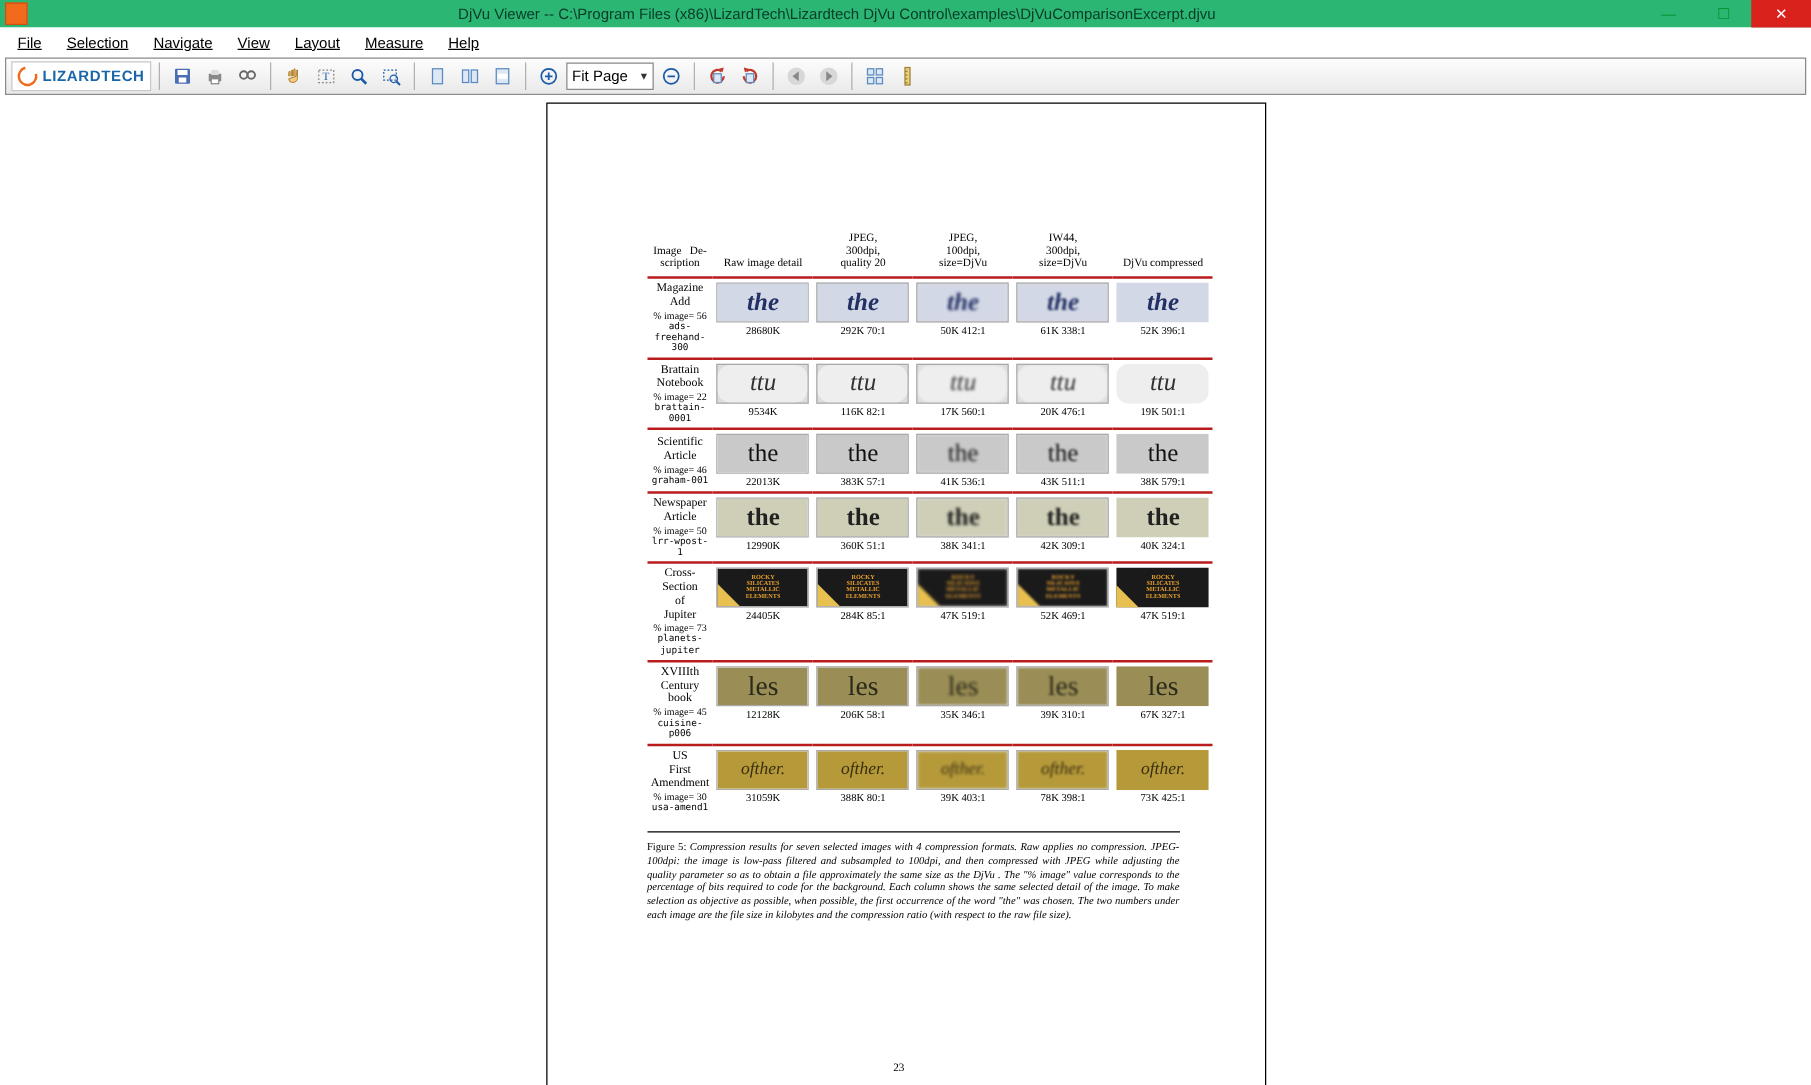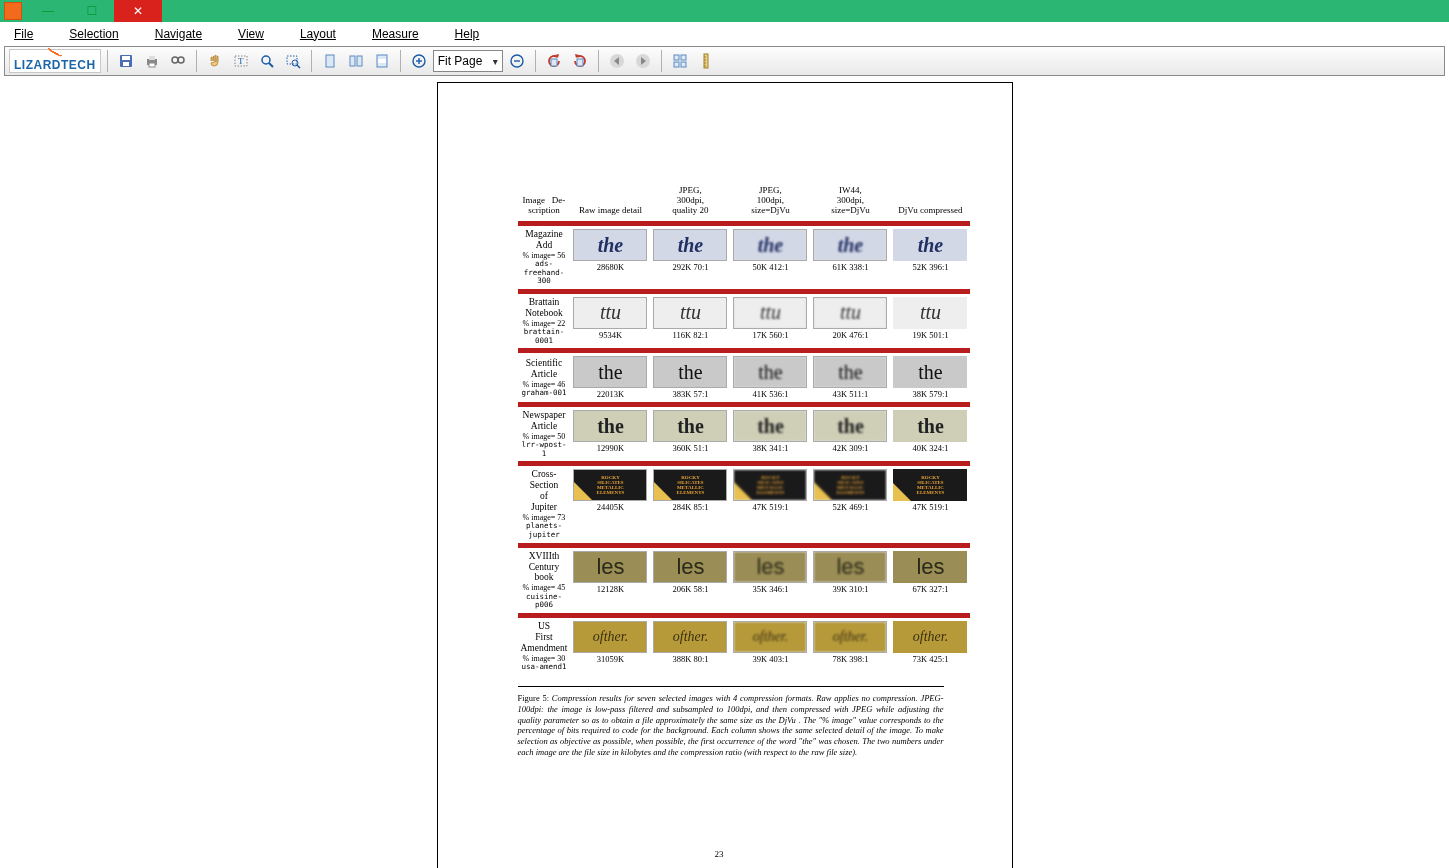--- a/index.html
+++ b/index.html
@@ -3,69 +3,70 @@
 <meta charset="utf-8">
 <style>
 * { box-sizing: border-box; margin: 0; padding: 0; }
 body { font-family: "Segoe UI", Tahoma, sans-serif; font-size: 12px; background: #fff; overflow: hidden; width: 1449px; height: 868px; }
 .titlebar { background: #2bb673; height: 22px; display: flex; align-items: center; color: #fff; }
 .titlebar .appicon { width: 18px; height: 18px; margin: 0 4px; background: #f26b1d; border: 1px solid #d05010; display:inline-block; }
 .titlebar .title { flex: 1; text-align: center; font-size: 12px; color: #0a3a28; }
 .winbtns { display: flex; height: 22px; }
 .winbtn { width: 44px; display:flex; align-items:center; justify-content:center; color:#093; }
 .winbtn.close { background:#d9221c; color:#fff; width:48px; }
-.menubar { height: 22px; display:flex; align-items:center; padding: 0 6px; gap: 20px; border-top:1px solid #fff; }
+.menubar { height: 22px; display:flex; align-items:center; padding: 0 6px; gap: 4px; border-top:1px solid #fff; }
 .menuitem { padding: 2px 8px; cursor:default; }
 .menuitem span.accel { text-decoration: underline; }
 .toolbar-wrap { padding: 2px 4px 4px 4px; }
 .toolbar { border: 1px solid #8a8a8a; background: linear-gradient(#fdfdfd,#e9e9e9); height: 30px; display:flex; align-items:center; padding: 0 4px; gap: 2px; }
 .tb-sep { width: 1px; height: 22px; background: #b0b0b0; margin: 0 4px; }
 .tb-btn { width: 24px; height: 24px; display:flex; align-items:center; justify-content:center; border:1px solid transparent; border-radius:2px; }
-.brand { display:flex; align-items:center; gap:4px; padding:0 4px; border:1px solid #c8c8c8; background:#fff; height:24px;flex-direction:column; }
+.brand { display:flex; align-items:center; gap:4px; padding:0 4px; border:1px solid #c8c8c8; background:#fff; height:24px; }
 .brand .logo { width:16px; height:16px; border:2px solid #f26b1d; border-radius:50%; border-top-color:transparent; transform:rotate(30deg); }
 .brand .txt { font-weight:bold; color:#1a66a8; letter-spacing:0.5px; font-size:12px; }
 .zoom-select { height:22px; border:1px solid #888; background:#fff; font-size:12px; padding: 0 18px 0 4px; position:relative; min-width:70px; display:flex; align-items:center; }
 .zoom-select::after { content:"▾"; position:absolute; right:4px; font-size:10px; color:#333; }
 svg { display:block; }
 .viewport { position:absolute; top:76px; left:0; right:0; bottom:0; background:#fff; overflow:hidden; display:flex; justify-content:center; }
 .page { width: 576px; height: 788px; border:1px solid #000; margin-top:6px; background:#fff; position:relative; font-family: "Times New Roman", serif; }
 .page-inner { position:absolute; left:80px; right:68px; top:100px; bottom:36px; }
 table.cmp { width:100%; border-collapse: collapse; font-size: 9px; }
 table.cmp th { font-weight: normal; padding: 2px 4px 6px 4px; vertical-align: bottom; text-align:center; }
 table.cmp th:first-child { text-align:center; }
 table.cmp thead tr { border-bottom: 1.5px solid #000; }
-table.cmp tbody tr.row { border-top: 5px solid #b91c1c; margin-left: 16px; }
+table.cmp tbody tr.row { border-top: 2px solid #b91c1c; margin-left: 16px; }
 table.cmp td { padding: 3px 3px; text-align:center; vertical-align:top; }
 table.cmp td.desc { text-align:center; vertical-align:middle; width: 80px; line-height:1.15; }
 table.cmp td.desc .name { font-size:9.5px; }
 table.cmp td.desc .pct { font-size:8px; }
 table.cmp td.desc .code { font-size:7.5px; font-family: monospace; }
 .thumb { width:74px; height:32px; margin:0 auto 1px auto; display:flex; align-items:center; justify-content:center; font-family: "Times New Roman", serif; font-size:20px; border:1px solid #aaa; background:#ddd; overflow:hidden;text-align:center; }
 .thumb.djvu { border:none; background:#fff; }
 .cap { font-size:8.5px; white-space:nowrap; }
 .the-i { font-style:italic; font-weight:bold; color:#223064; background:#d3d8e6; width:100%; height:100%; display:flex; align-items:center; justify-content:center; }
 .the-s { font-family:"Times New Roman",serif; font-weight:normal; color:#111; background:#c9c9c9; width:100%; height:100%; display:flex; align-items:center; justify-content:center; }
 .the-n { font-family:"Times New Roman",serif; font-weight:bold; color:#222; background:#cfcfb8; width:100%; height:100%; display:flex; align-items:center; justify-content:center; }
-.ttu { font-family: cursive; font-style:italic; color:#333; background:#eee; width:100%; height:100%; display:flex; align-items:center; justify-content:center; }
+.ttu { font-family: cursive; font-style:italic; color:#333; background:#eee; width:100%; height:100%; display:flex; align-items:center; justify-content:center;border-radius:10px; }
 .rocky { background:#1a1a1a; color:#e8a030; font-size:5px; font-weight:bold; line-height:1; width:100%; height:100%; display:flex; flex-direction:column; align-items:center; justify-content:center; position:relative; }
 .rocky::before { content:""; position:absolute; left:0; bottom:0; width:0; height:0; border-left:18px solid #e8c050; border-top:18px solid transparent; }
-.les { font-family:Liberation Sans, sans-serif; color:#2a2a1a; background:#9a8d55; width:100%; height:100%; display:flex; align-items:center; justify-content:center; font-size:22px; }
+.les { font-family:Liberation Serif, serif; color:#2a2a1a; background:#9a8d55; width:100%; height:100%; display:flex; align-items:center; justify-content:center; font-size:22px; }
 .ofther { font-family: cursive; font-style:italic; color:#3a2e10; background:#b69a3a; width:100%; height:100%; display:flex; align-items:center; justify-content:center; font-size:14px; }
 .blur1 { filter: blur(0.5px); }
 .blur2 { filter: blur(1.2px); }
 .blur3 { filter: blur(0.8px); }
 .caption-text { font-size:8.5px; font-style:italic; text-align:justify; margin-top:12px; line-height:1.25; border-top:1.5px solid #000; padding-top:6px; }
 .caption-text .lbl { font-style:normal; }
 .pagenum { position:absolute; bottom:10px; left:0; right:11px; text-align:center; font-size:9px; }
 </style>
 </head>
 <body>
 
 <div class="titlebar">
   <span class="appicon"></span>
+  <div class="title">DjVu Viewer -- C:\Program Files (x86)\LizardTech\Lizardtech DjVu Control\examples\DjVuComparisonExcerpt.djvu</div>
   <div class="winbtns">
     <div class="winbtn">—</div>
     <div class="winbtn">☐</div>
     <div class="winbtn close">✕</div>
   </div>
 </div>
 
 <div class="menubar">
   <div class="menuitem"><span class="accel">File</span></div>
   <div class="menuitem"><span class="accel">Selection</span></div>

